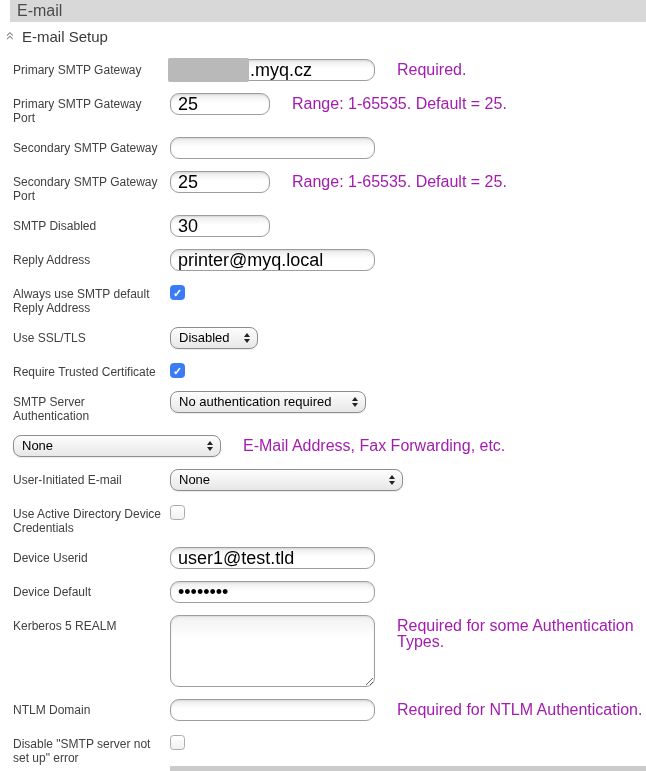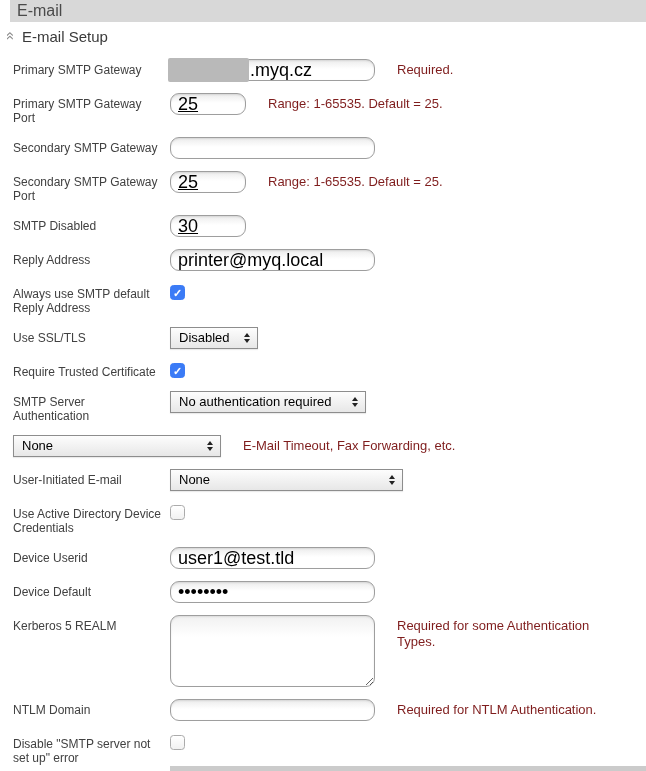--- a/index.html
+++ b/index.html
@@ -25,51 +25,51 @@
   .section-header .stitle { font-size:15px; color:#3a3a3a; margin-left:4px; }
 
   
   .form { padding-left:13px; }
   .row { display:flex; align-items:flex-start; margin-bottom:12px; }
   .lbl {
     width:157px; flex:0 0 157px; font-size:12px; color:#414141;
     line-height:14px; padding-top:4px; white-space:pre-line;
   }
   .hint {
-    margin-left:22px; font-size:13px; color:#7f1d1d;
+    margin-left:22px; font-size:16px; color:#a21caf;
     line-height:16px; padding-top:3px; white-space:pre-line;
   }
 
   input[type=text], input[type=password], textarea {
     border:1px solid #9e9e9e; border-radius:9px;
     height:22px; padding:0 7px; font-size:18px; color:#000;
     font-family:"Liberation Sans", sans-serif;
     background:linear-gradient(180deg,#ececec 0%, #ffffff 45%);
     box-shadow:inset 0 1px 2px rgba(0,0,0,.10);
     outline:none;
   }
   .w-std { width:205px; }
-  .w-port { width:76px;text-decoration:underline; }
+  .w-port { width:100px; }
   textarea {
     width:205px; height:72px; padding-top:3px; resize:both;
     background:linear-gradient(180deg,#f1f1f1 0%, #ffffff 30%);
   }
   .ntlm { background:linear-gradient(180deg,#e1e1e1,#efefef); }
 
   
   .redact-wrap { position:relative; display:inline-block; }
   .redact-wrap input { padding-left:79px; }
   .redact-block {
     position:absolute; left:-2px; top:-1px; width:81px; height:24px;
     background:#b9b9b9; border-radius:2px; z-index:2;
   }
 
   
   .select {
-    height:22px; border:1px solid #8d8d8d; border-radius:0;
+    height:22px; border:1px solid #8d8d8d; border-radius:8px;
     background:linear-gradient(180deg,#fdfdfd 0%, #e7e7e7 100%);
     display:flex; align-items:center; cursor:default;
     box-shadow:0 1px 1px rgba(0,0,0,.08);
   }
   .select .stext { flex:1; font-size:13px; color:#000; padding-left:8px; line-height:20px; white-space:nowrap; overflow:hidden; }
   .arrows { display:flex; flex-direction:column; gap:2px; margin:0 7px 0 6px; }
   .arrows .up { width:0; height:0; border-left:3.5px solid transparent; border-right:3.5px solid transparent; border-bottom:4px solid #222; }
   .arrows .dn { width:0; height:0; border-left:3.5px solid transparent; border-right:3.5px solid transparent; border-top:4px solid #222; }
   .w-ssl { width:88px; } .w-auth { width:196px; } .w-dev { width:208px; } .w-usr { width:233px; }
 
@@ -175,21 +175,21 @@
   </div>
 
   <div class="row">
     <div class="select w-dev">
       <span class="stext">None</span>
       <span class="arrows">
           <i class="up"></i>
           <i class="dn"></i>
         </span>
     </div>
-    <div class="hint">E-Mail Timeout, Fax Forwarding, etc.</div>
+    <div class="hint">E-Mail Address, Fax Forwarding, etc.</div>
   </div>
 
   <div class="row">
     <div class="lbl">User-Initiated E-mail</div>
     <div class="select w-usr">
       <span class="stext">None</span>
       <span class="arrows">
           <i class="up"></i>
           <i class="dn"></i>
         </span>

